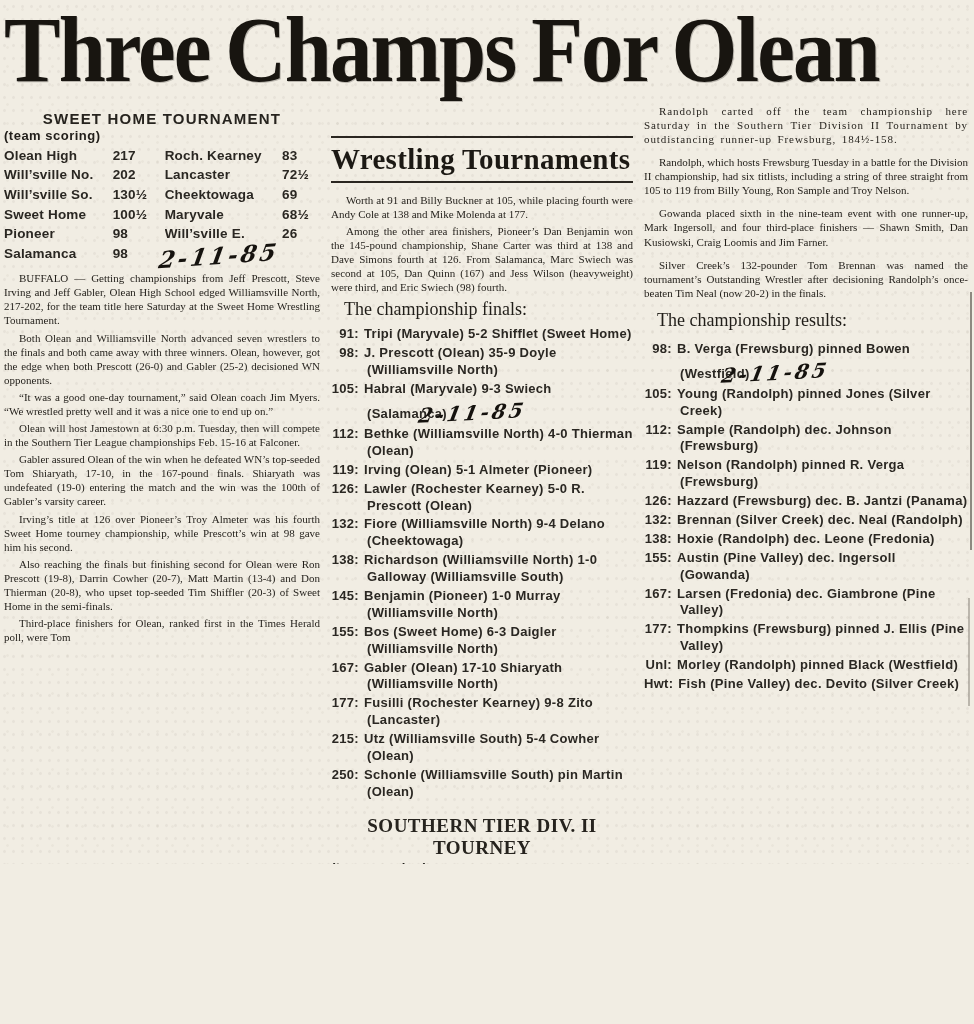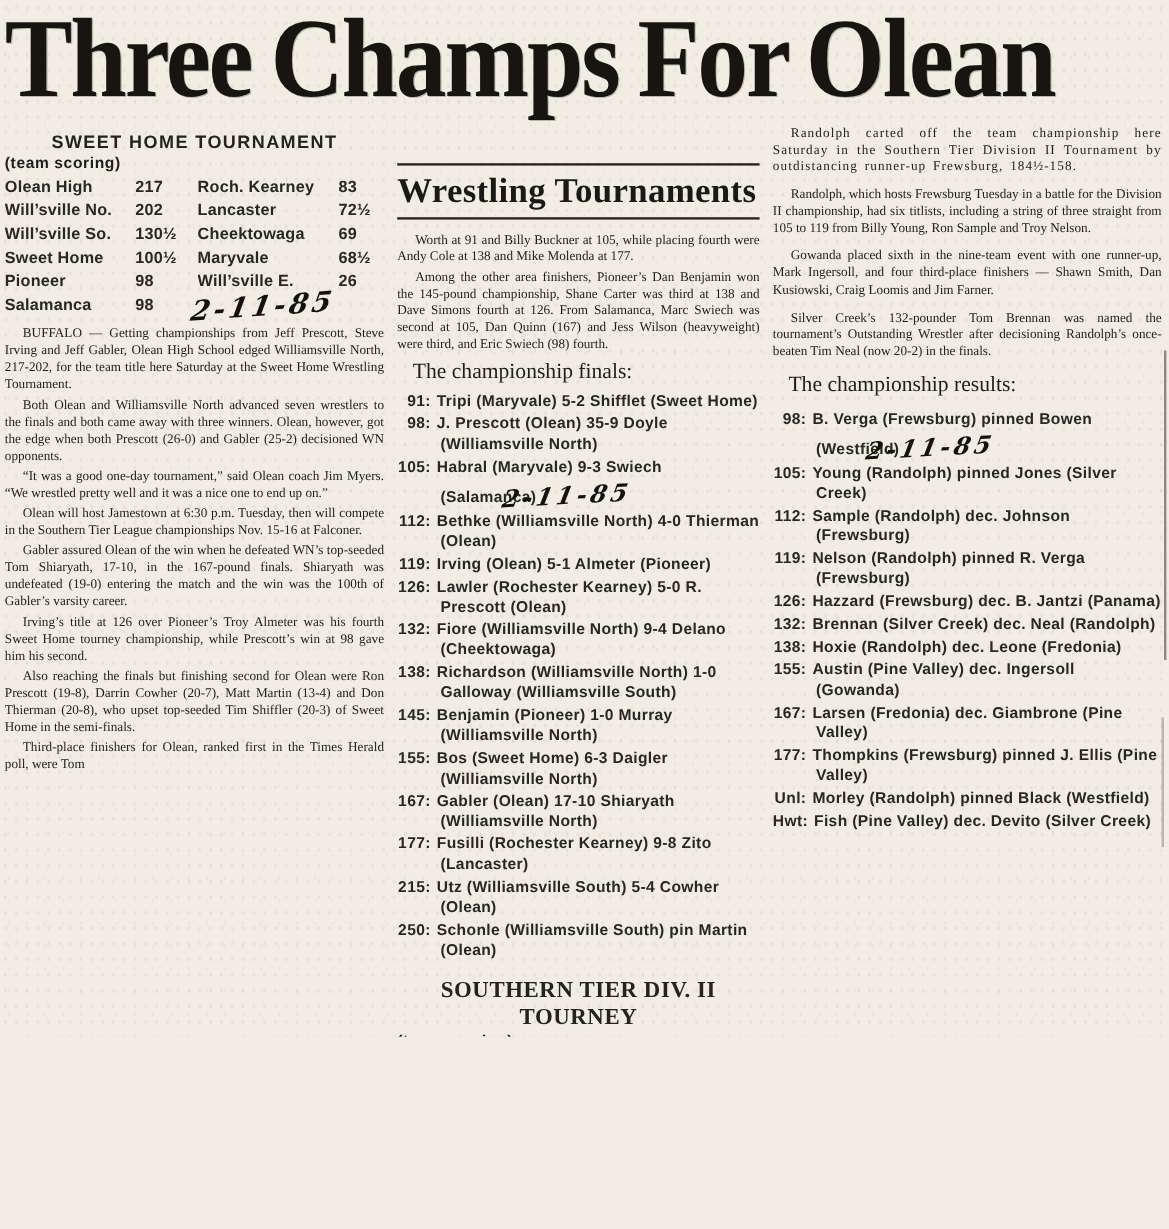--- a/index.html
+++ b/index.html
@@ -135,21 +135,21 @@
           </div>
       </section>
       <div>
 
           <p class="body">BUFFALO — Getting championships from Jeff Prescott, Steve Irving and Jeff Gabler, Olean High School edged Williamsville North, 217-202, for the team title here Saturday at the Sweet Home Wrestling Tournament.</p>
 
           <p class="body">Both Olean and Williamsville North advanced seven wrestlers to the finals and both came away with three winners. Olean, however, got the edge when both Prescott (26-0) and Gabler (25-2) decisioned WN opponents.</p>
 
           <p class="body">“It was a good one-day tournament,” said Olean coach Jim Myers. “We wrestled pretty well and it was a nice one to end up on.”</p>
 
-          <p class="body">Olean will host Jamestown at 6:30 p.m. Tuesday, then will compete in the Southern Tier League championships Nov. 15-16 at Falconer.</p>
+          <p class="body">Olean will host Jamestown at 6:30 p.m. Tuesday, then will compete in the Southern Tier League championships Feb. 15-16 at Falconer.</p>
 
           <p class="body">Gabler assured Olean of the win when he defeated WN’s top-seeded Tom Shiaryath, 17-10, in the 167-pound finals. Shiaryath was undefeated (19-0) entering the match and the win was the 100th of Gabler’s varsity career.</p>
 
           <p class="body">Irving’s title at 126 over Pioneer’s Troy Almeter was his fourth Sweet Home tourney championship, while Prescott’s win at 98 gave him his second.</p>
 
           <p class="body">Also reaching the finals but finishing second for Olean were Ron Prescott (19-8), Darrin Cowher (20-7), Matt Martin (13-4) and Don Thierman (20-8), who upset top-seeded Tim Shiffler (20-3) of Sweet Home in the semi-finals.</p>
 
           <p class="body">Third-place finishers for Olean, ranked first in the Times Herald poll, were Tom</p>
         </div>
     </div>

